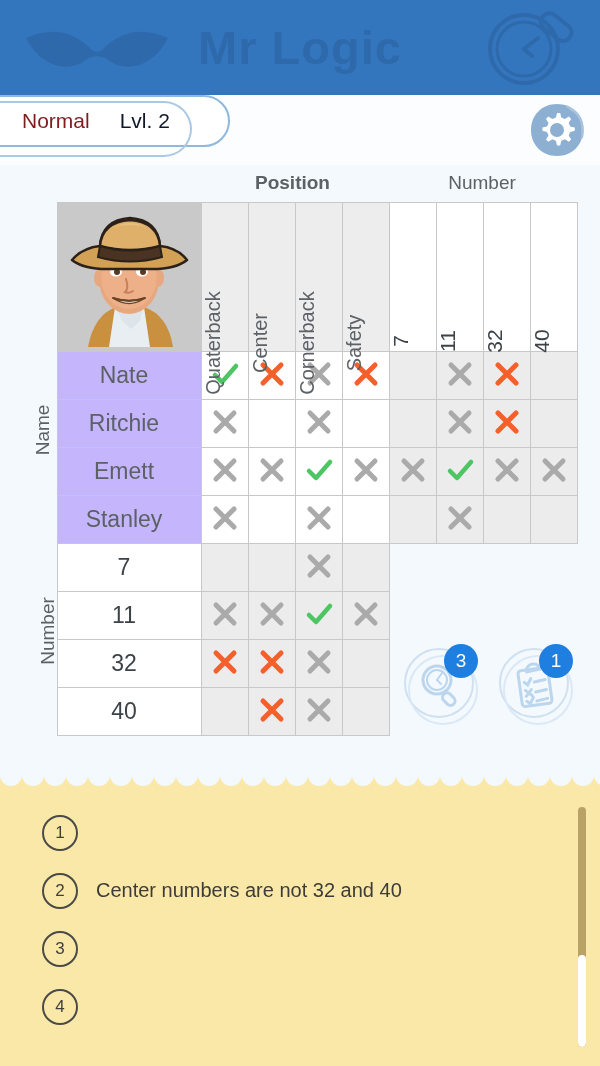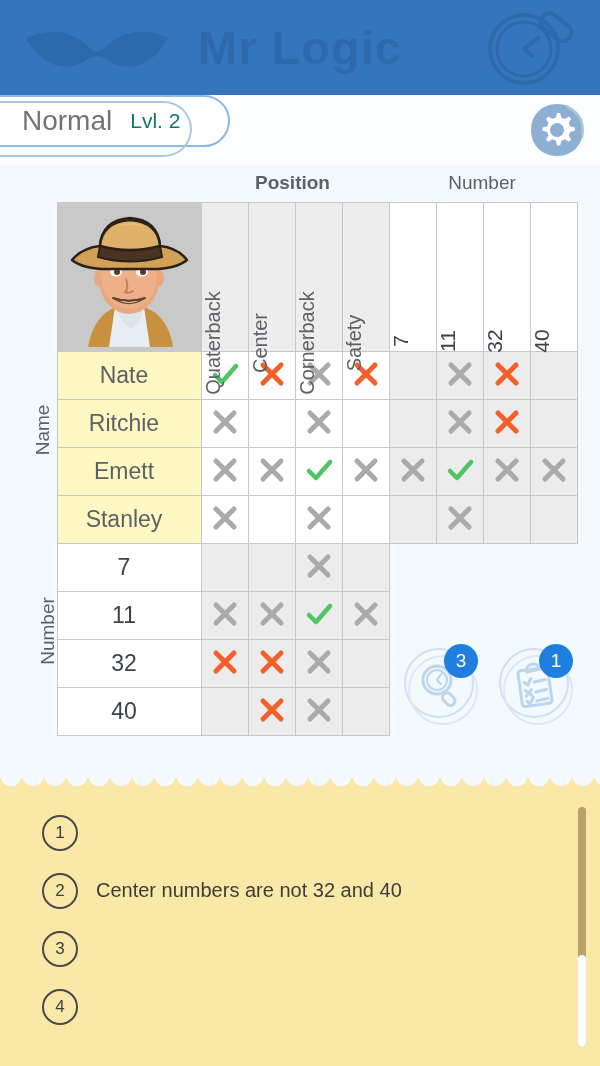--- a/index.html
+++ b/index.html
@@ -44,25 +44,25 @@
   }
   .level-pill:after {
     content: ""; position: absolute;
     left: -40px; top: 4px; width: 268px; height: 52px;
     border: 2px solid #a9c9e6;
     border-radius: 0 30px 30px 0;
     border-left: none;
   }
   .pill-difficulty {
     margin-left: 60px;
-    font-size: 28px; color: #737373; font-weight: normal;
+    font-size: 21px; color: #7f1d1d; font-weight: normal;
   }
   .pill-level {
-    margin-left: 18px;
-    font-size: 21px; color: #0f766e;
+    margin-left: 30px;
+    font-size: 21px; color: #0f172a;
   }
   .gear-btn {
     position: absolute; right: 14px; top: 6px;
     width: 58px; height: 58px;
   }
 
   
   .group-title {
     position: absolute;
     font-size: 19px; color: #5c6166;
@@ -116,21 +116,21 @@
   }
   .colhead.num span {
     bottom: 10px;
     font-size: 21px; color: #3c4348;
   }
   .rowlabel {
     width: 143px; height: 48px;
     text-align: right;
     padding-right: 11px !important;
     font-size: 23px; color: #5c6166;
-    background: #fef9c3;
+    background: #c4b5fd;
   }
   .rowlabel.white { background: #ffffff; color: #3c4348; }
   .cell {
     width: 47px; height: 48px;
     background: #ffffff;
   }
   .cell.shaded { background: #ececec; }
   .cell.blank-hidden { background: transparent; border: none !important; }
 
   .mark { display: inline-block; line-height: 0; }

